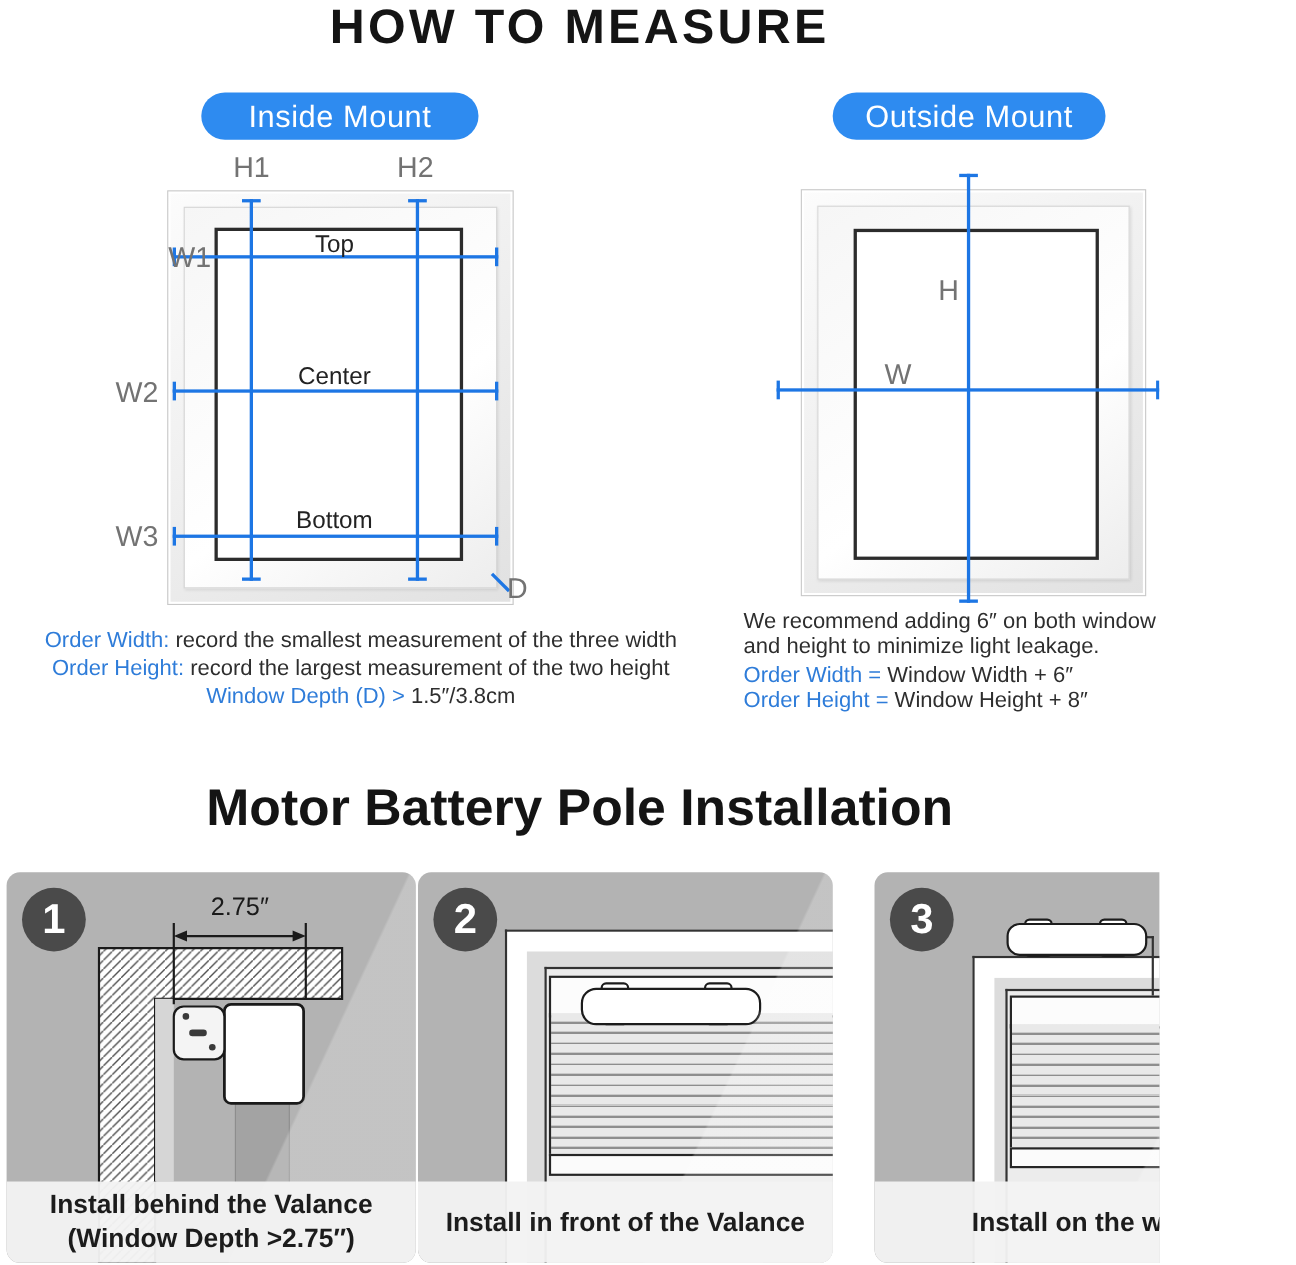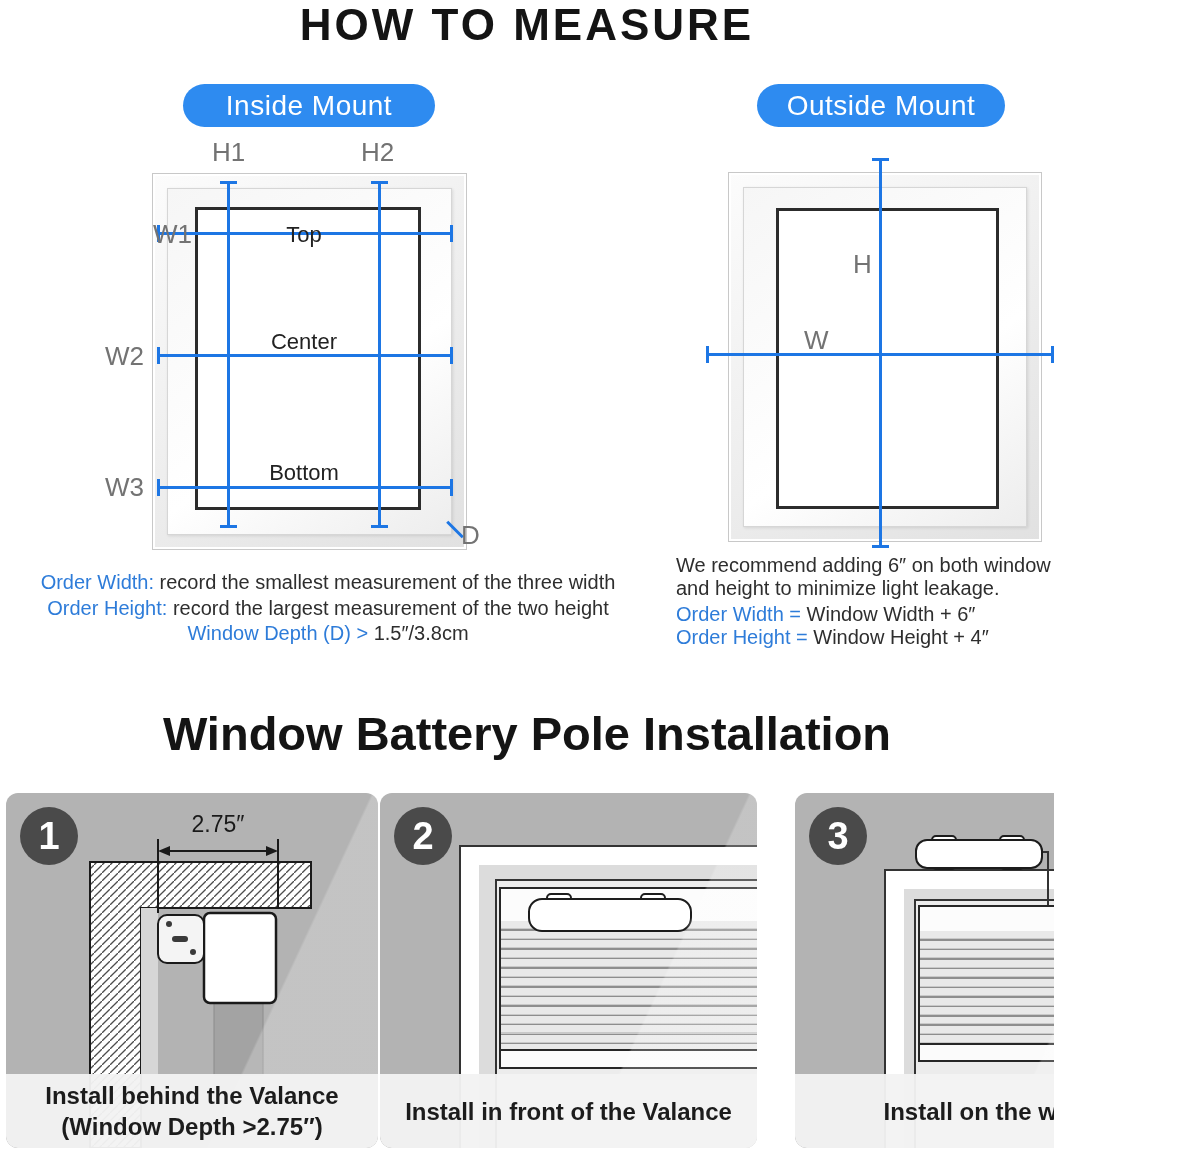--- a/index.html
+++ b/index.html
@@ -96,21 +96,21 @@
   <div class="abs mline-h" style="left:157px;top:354px;width:296px;"></div>
   <div class="abs mline-h" style="left:157px;top:486px;width:296px;"></div>
   <div class="abs d-diag" style="left:444px;top:528px;"></div>
 
   <div class="abs mlabel" style="left:212px;top:137px;">H1</div>
   <div class="abs mlabel" style="left:361px;top:137px;">H2</div>
   <div class="abs mlabel" style="left:105px;top:219px;margin-left:48px;">W1</div>
   <div class="abs mlabel" style="left:105px;top:341px;">W2</div>
   <div class="abs mlabel" style="left:105px;top:472px;">W3</div>
   <div class="abs mlabel" style="left:461px;top:520px;">D</div>
-  <div class="abs plabel" style="left:249px;top:222px;">Top</div>
+  <div class="abs plabel" style="left:249px;top:209px;">Top</div>
   <div class="abs plabel" style="left:249px;top:329px;">Center</div>
   <div class="abs plabel" style="left:249px;top:460px;">Bottom</div>
 
   <div class="abs win win2">
     <div class="step"></div>
     <div class="glass"></div>
   </div>
   <div class="abs mline-v" style="left:879px;top:158px;height:390px;"></div>
   <div class="abs mline-h" style="left:706px;top:353px;width:348px;"></div>
   <div class="abs mlabel" style="left:853px;top:249px;">H</div>
@@ -119,25 +119,25 @@
   <div class="abs notes-left">
     <div><span class="lead">Order Width:</span><span class="rest"> record the smallest measurement of the three width</span></div>
     <div><span class="lead">Order Height:</span><span class="rest"> record the largest measurement of the two height</span></div>
     <div><span class="lead">Window Depth (D) &gt;</span><span class="rest"> 1.5″/3.8cm</span></div>
   </div>
 
   <div class="abs notes-right">
     <div style="margin-top:2px;">We recommend adding 6″ on both window width and height to minimize light leakage.</div>
     <div class="formulas">
       <div><span class="lead">Order Width =</span><span class="rest"> Window Width + 6″</span></div>
-      <div><span class="lead">Order Height =</span><span class="rest"> Window Height + 4″</span></div>
-    </div>
-  </div>
-
-  <div class="abs section-title">Window Battery Pole Installation</div>
+      <div><span class="lead">Order Height =</span><span class="rest"> Window Height + 8″</span></div>
+    </div>
+  </div>
+
+  <div class="abs section-title">Motor Battery Pole Installation</div>
 
   <div class="abs panel panel-1">
     <svg class="abs" style="left:0;top:0;" width="372" height="355">
       <defs>
         <pattern id="hatch" patternUnits="userSpaceOnUse" width="8" height="8">
           <path d="M0 8 L8 0" stroke="#4d4d4d" stroke-width="1.3"></path>
         </pattern>
       </defs>
       <path d="M84 69 H305 V115 H135 V355 H84 Z" fill="#ffffff"></path>
       <path d="M84 69 H305 V115 H135 V355 H84 Z" fill="url(#hatch)" stroke="#1a1a1a" stroke-width="2"></path>

